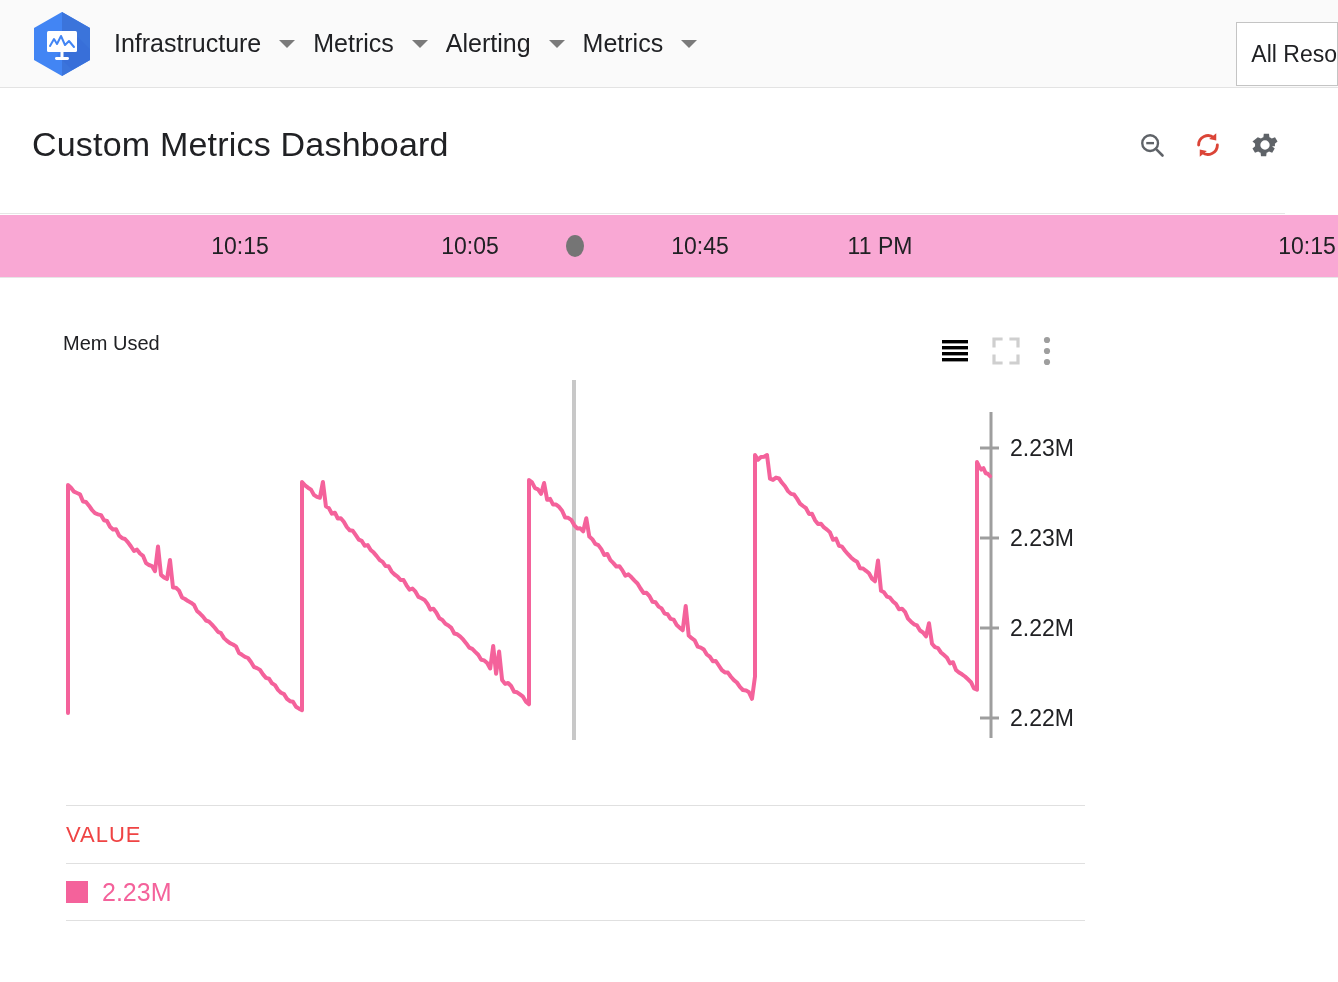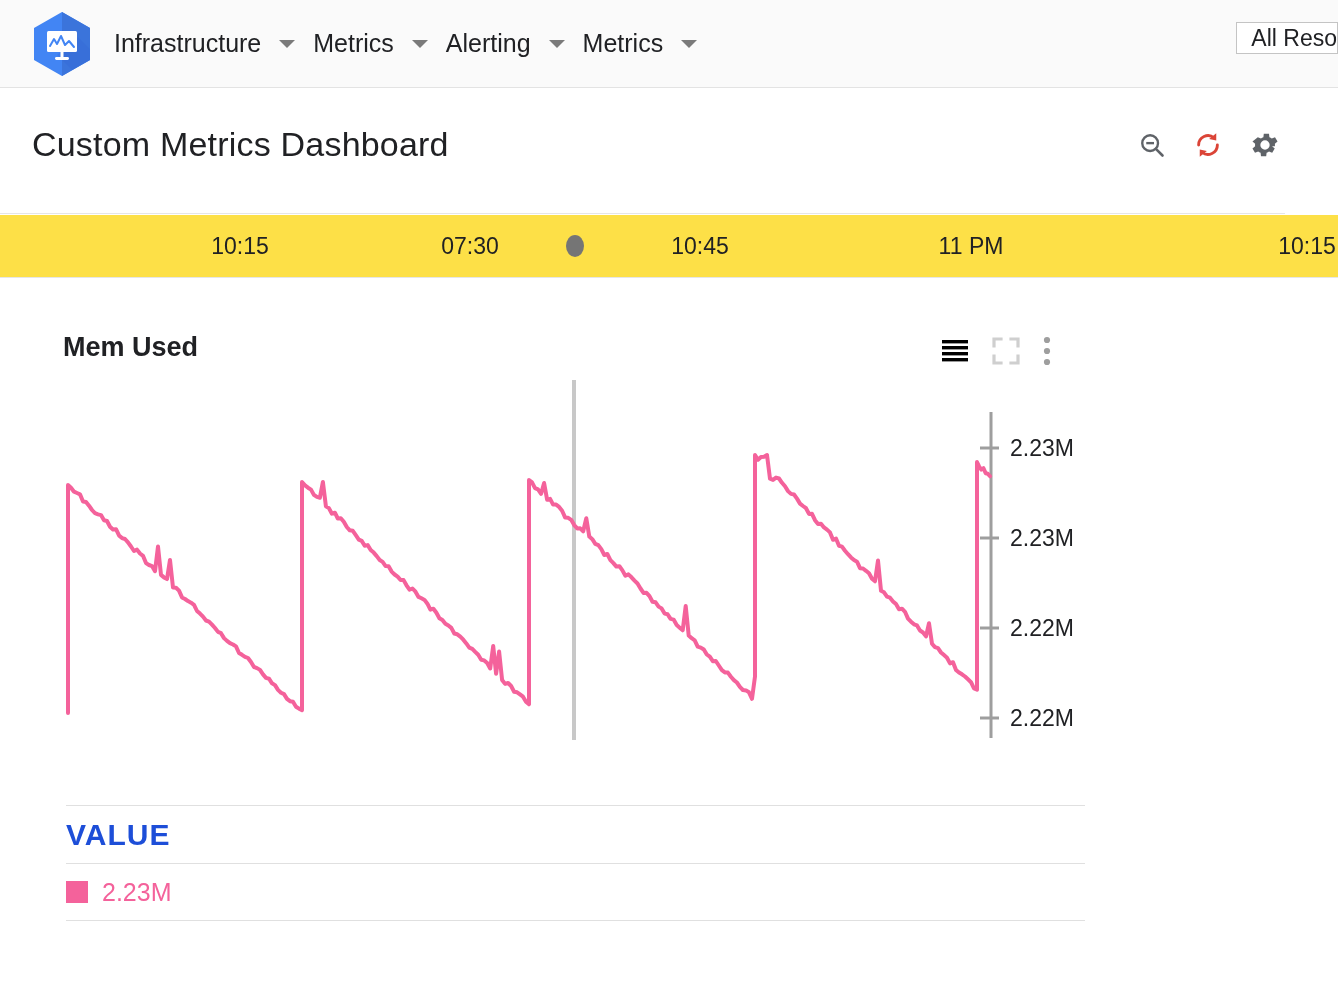--- a/index.html
+++ b/index.html
@@ -36,21 +36,21 @@
   }
   .caret {
     width: 0; height: 0;
     border-left: 8px solid transparent;
     border-right: 8px solid transparent;
     border-top: 8px solid #7a7a7a;
     margin-left: 18px;
   }
   .resource-select {
     position: absolute; right: 0; top: 22px;
-    height: 32px; min-width: 92px;
+    height: 64px; min-width: 92px;
     border: 1px solid #c4c4c4;
     background: #ffffff;
     display: flex; align-items: center;
     padding-left: 14px;
     font-size: 23px; color: #202124;
     white-space: nowrap; overflow: hidden;
     cursor: pointer;
   }
 
   
@@ -68,21 +68,21 @@
   .title-actions {
     position: absolute; right: 4px; top: 40px;
     display: flex; align-items: center; gap: 26px;
   }
   .ic { cursor: pointer; display: block; }
 
   
   .timeaxis {
     position: absolute; left: 0; top: 215px;
     width: 1338px; height: 63px;
-    background: #fde047;
+    background: #f9a8d4;
     border-bottom: 1px solid #e6e6e6;
   }
   .tick {
     position: absolute; top: 18px;
     font-size: 23px; color: #202124;
     transform: translateX(-50%);
     white-space: nowrap;
   }
   .time-handle {
     position: absolute; top: 31px; left: 575px;
@@ -93,21 +93,21 @@
   }
 
   
   .card {
     position: absolute; left: 0; top: 279px;
     width: 1090px; height: 703px;
     background: #ffffff;
   }
   .card-title {
     position: absolute; left: 63px; top: 332px;
-    font-size: 27px; color: #202124; font-weight: bold;
+    font-size: 20px; color: #202124;
   }
   .card-actions {
     position: absolute; left: 940px; top: 336px;
     display: flex; align-items: center; gap: 22px;
   }
 
   
   .plot {
     position: absolute; left: 0; top: 370px;
     width: 1090px; height: 380px;
@@ -129,21 +129,21 @@
   }
   .legend-row {
     display: flex; align-items: center;
     height: 58px;
     border-top: 1px solid #e0e0e0;
   }
   .legend-row.last { border-bottom: 1px solid #e0e0e0; }
   .col-value { width: 165px; display: flex; align-items: center; }
   .col-name  { flex: 1; }
   .hdr {
-    font-size: 30px; color: #1d4ed8; letter-spacing: 1px; font-weight: bold;
+    font-size: 22px; color: #ef4444; letter-spacing: 1px;
   }
   .swatch {
     width: 22px; height: 22px; flex: 0 0 auto;
     margin-right: 14px;
   }
   .cell-val, .cell-name { font-size: 25px; }
 </style>
 </head>
 <body>
 
@@ -217,23 +217,23 @@
       <svg width="32" height="32" viewBox="0 0 24 24">
         <path fill="#5f6368" d="M19.4 13a7.8 7.8 0 0 0 0-2l2-1.6-1.9-3.3-2.4 1a7.6 7.6 0 0 0-1.8-1l-.3-2.6h-3.9l-.3 2.6c-.7.2-1.3.6-1.8 1l-2.4-1L2.6 9.4 4.6 11a7.8 7.8 0 0 0 0 2l-2 1.6 1.9 3.3 2.4-1c.5.4 1.1.8 1.8 1l.3 2.6h3.9l.3-2.6c.7-.2 1.3-.6 1.8-1l2.4 1 1.9-3.3-2-1.6zM12 15.5A3.5 3.5 0 1 1 15.5 12 3.5 3.5 0 0 1 12 15.5z"></path>
       </svg>
     </span>
 
   </div>
 </div>
 
 <div class="timeaxis">
   <span class="tick" style="left:240px">10:15</span>
-  <span class="tick" style="left:470px">07:30</span>
+  <span class="tick" style="left:470px">10:05</span>
   <span class="tick" style="left:700px">10:45</span>
-  <span class="tick" style="left:971px">11 PM</span>
+  <span class="tick" style="left:880px">11 PM</span>
   <span class="tick" style="left:1307px">10:15</span>
   <span class="time-handle"></span>
 </div>
 
 <div class="card"></div>
 
 <div class="card-title">Mem Used</div>
 
 <div class="card-actions">
 

